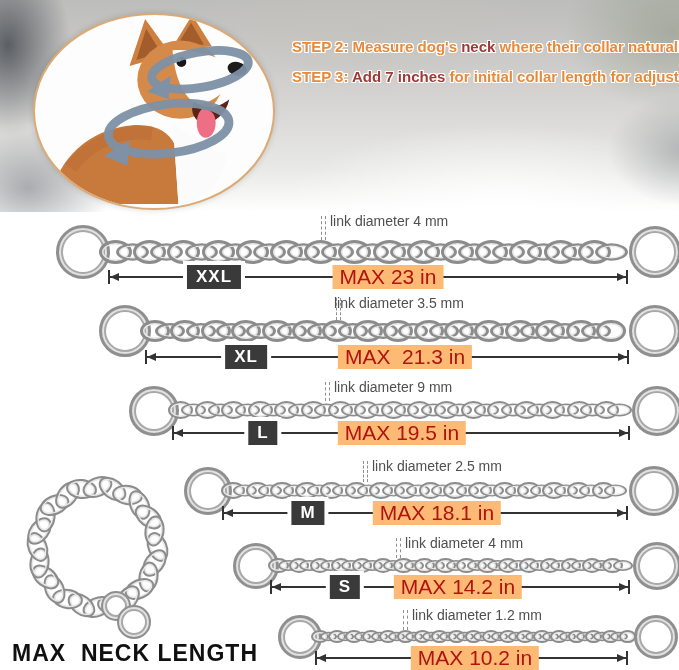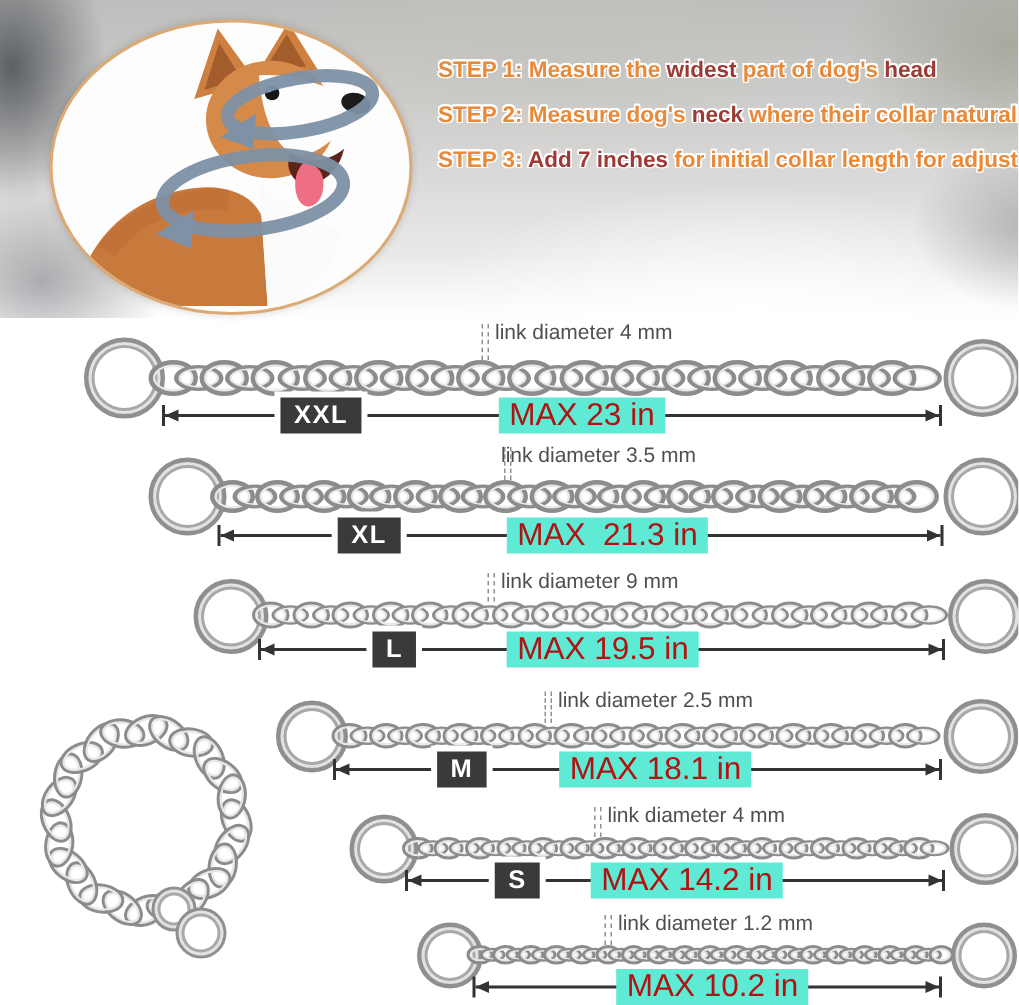--- a/index.html
+++ b/index.html
@@ -54,21 +54,21 @@
   .dim::after{content:'';position:absolute;left:2px;right:2px;top:6px;height:2px;background:#333;}
   .dim i{position:absolute;display:block;}
   .dim .bl{left:0;top:0;width:2px;height:14px;background:#333;}
   .dim .br{right:0;top:0;width:2px;height:14px;background:#333;}
   .dim .al{left:2px;top:3px;width:0;height:0;border-top:4px solid transparent;border-bottom:4px solid transparent;border-right:9px solid #333;}
   .dim .ar{right:2px;top:3px;width:0;height:0;border-top:4px solid transparent;border-bottom:4px solid transparent;border-left:9px solid #333;}
   .badge{position:absolute;transform:translate(-50%,-50%);background:#3a3a3a;color:#fff;
          font-weight:bold;font-size:17px;padding:2px 9px;letter-spacing:1px;
          box-shadow:0 0 0 4px #fff;z-index:3;}
   .maxlab{position:absolute;transform:translate(-50%,-50%);color:#b11212;font-size:21px;
-          background:#5eead4;padding:0 7px;white-space:pre;z-index:3;}
+          background:#fdba74;padding:0 7px;white-space:pre;z-index:3;}
 
   
   .collar-area{position:absolute;left:0;top:455px;width:220px;height:215px;}
   .neck-caption{position:absolute;left:12px;top:640px;font-size:23px;font-weight:600;
                 color:#101010;letter-spacing:1px;white-space:pre;}
 </style>
 </head>
 <body>
 
 <div class="canvas">
@@ -102,21 +102,20 @@
           <ellipse cx="168" cy="56" rx="50" ry="18" transform="rotate(-10 168 56)"></ellipse>
           <ellipse cx="136" cy="116" rx="62" ry="25" transform="rotate(-7 136 116)"></ellipse>
         </g>
         <polygon points="114,78 138,62 136,86" fill="#7e91a6"></polygon>
         <polygon points="70,144 96,128 94,154" fill="#7e91a6"></polygon>
       </svg>
     </div>
 
     <div class="howto">
       <div>
-          <div class="step"><span class="orange">STEP 1: Measure the </span><span class="dark">widest</span><span class="orange"> part of dog's </span><span class="dark">head</span></div>
           <div class="step"><span class="orange">STEP 2: Measure dog's </span><span class="dark">neck</span><span class="orange"> where their collar naturally sits</span></div>
           <div class="step"><span class="orange">STEP 3: </span><span class="dark">Add 7 inches</span><span class="orange"> for initial collar length for adjustment</span></div>
         </div>
     </div>
   </div>
 
   <div id="rows">
       <div>
         <div class="ring" style="left: 56px; top: 225px; width: 48px; height: 48px;"></div>
         <div class="ring" style="left: 629px; top: 226px; width: 46px; height: 46px;"></div>
@@ -422,14 +421,15 @@
       <div class="link" style="left: 65.9709px; top: 24.0445px; width: 27px; height: 16px; border-width: 2.5px; transform: rotate(367deg);"></div>
       <div class="link" style="left: 81.5px; top: 22px; width: 27px; height: 16px; border-width: 2.5px; transform: rotate(338deg);"></div>
       <div class="link" style="left: 97.0291px; top: 24.0445px; width: 27px; height: 16px; border-width: 2.5px; transform: rotate(397deg);"></div>
       <div class="link" style="left: 111.5px; top: 30.0385px; width: 27px; height: 16px; border-width: 2.5px; transform: rotate(368deg);"></div>
       <div class="link" style="left: 123.926px; top: 39.5736px; width: 27px; height: 16px; border-width: 2.5px; transform: rotate(427deg);"></div>
       <div class="link" style="left: 133.462px; top: 52px; width: 27px; height: 16px; border-width: 2.5px; transform: rotate(398deg);"></div>
       <div class="link" style="left: 139.456px; top: 66.4709px; width: 27px; height: 16px; border-width: 2.5px; transform: rotate(457deg);"></div>
       <div class="ring" style="left: 101px; top: 136px; width: 26px; height: 26px; border-width: 2.5px;"></div>
       <div class="ring" style="left: 117px; top: 150px; width: 30px; height: 30px; border-width: 2.5px;"></div>
     </div>
+  <div class="neck-caption">MAX  NECK LENGTH</div>
 
 </div>
 
 </body></html>

